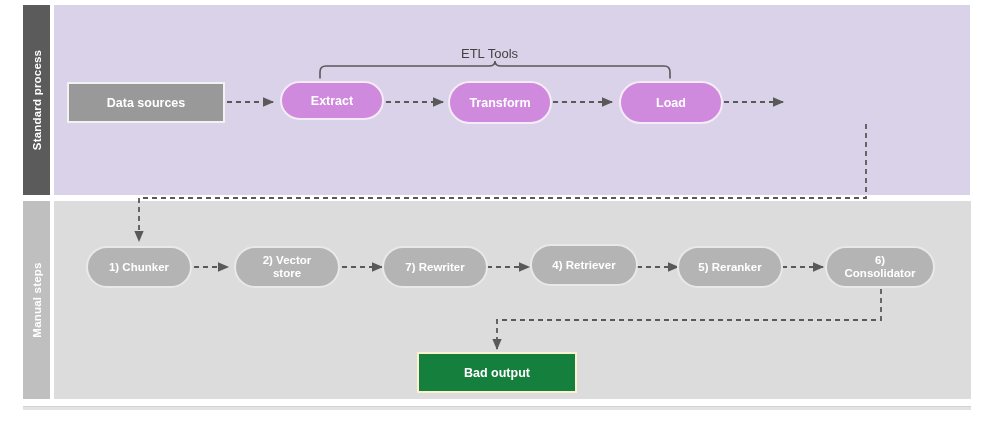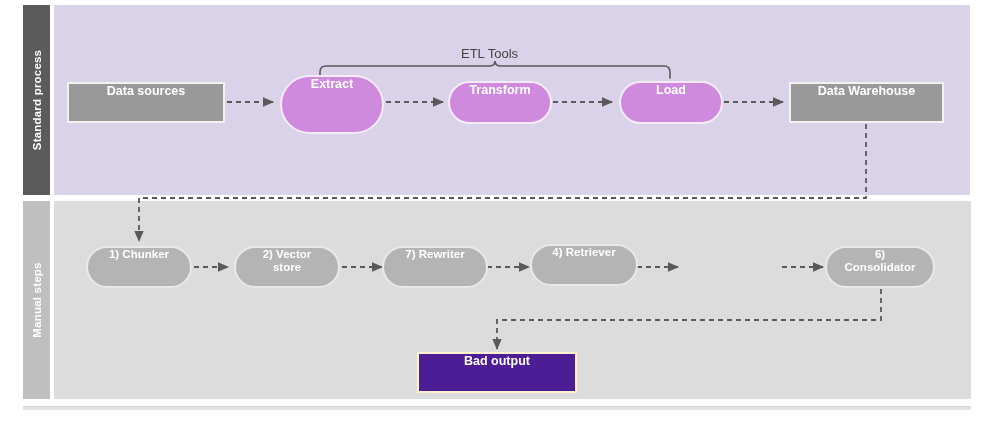--- a/index.html
+++ b/index.html
@@ -68,21 +68,21 @@
     width: 948px;
     height: 3px;
     background: #e3e3e3;
     border-top: 1px solid #d2d2d2;
   }
 
   
   .node {
     position: absolute;
     display: flex;
-    align-items: flex-start;
+    align-items: center;
     justify-content: center;
     text-align: center;
     color: #ffffff;
     font-weight: bold;
     box-sizing: border-box;
     line-height: 1.12;
   }
   .node-rect {
     background: #999999;
     border: 2px solid #f2f2f2;
@@ -94,21 +94,21 @@
     border-radius: 999px;
     font-size: 12.5px;
   }
   .node-pill-gray {
     background: #b4b4b4;
     border: 2px solid #e9e9e9;
     border-radius: 999px;
     font-size: 11.5px;
   }
   .node-warn {
-    background: #4c1d95;
+    background: #15803d;
     border: 2px solid #fdf2cf;
     font-size: 12.5px;
   }
 
   
   #wires {
     position: absolute;
     left: 0;
     top: 0;
     width: 1003px;
@@ -167,55 +167,55 @@
 
     <path fill="none" stroke="#595959" stroke-width="1.6" stroke-linecap="round" d="M320,78 L320,72 Q320,66 326,66 L489,66 Q495,66 495,61 Q495,66 501,66 L664,66 Q670,66 670,72 L670,78"></path>
   </svg>
 
   <div class="etl-label" style="left:461px; top:46px;">ETL Tools</div>
 
   <div class="node node-rect" style="left:67px; top:82px; width:158px; height:41px;">
     <span>Data sources</span>
   </div>
 
-  <div class="node node-pill-purple" style="left:280px; top:75px; width:104px; height:59px;">
+  <div class="node node-pill-purple" style="left:280px; top:81px; width:104px; height:39px;">
     <span>Extract</span>
   </div>
 
   <div class="node node-pill-purple" style="left:448px; top:81px; width:104px; height:43px;">
     <span>Transform</span>
   </div>
 
   <div class="node node-pill-purple" style="left:619px; top:81px; width:104px; height:43px;">
     <span>Load</span>
   </div>
 
-  <div class="node node-rect" style="left:789px; top:82px; width:155px; height:41px;">
-    <span>Data Warehouse</span>
-  </div>
 
   <div class="node node-pill-gray" style="left:86px; top:246px; width:106px; height:42px;">
     <span>1) Chunker</span>
   </div>
 
   <div class="node node-pill-gray" style="left:234px; top:246px; width:106px; height:42px;">
     <span>
       <span>2) Vector</span><br>
       <span>store</span>
     </span>
   </div>
 
   <div class="node node-pill-gray" style="left:382px; top:246px; width:106px; height:42px;">
     <span>7) Rewriter</span>
   </div>
 
   <div class="node node-pill-gray" style="left:530px; top:244px; width:108px; height:42px;">
     <span>4) Retriever</span>
   </div>
 
+  <div class="node node-pill-gray" style="left:677px; top:246px; width:106px; height:42px;">
+    <span>5) Reranker</span>
+  </div>
 
   <div class="node node-pill-gray" style="left:825px; top:246px; width:110px; height:42px;">
     <span>
       <span>6)</span><br>
       <span>Consolidator</span>
     </span>
   </div>
 
   <div class="node node-warn" style="left:417px; top:352px; width:160px; height:41px;">
     <span>Bad output</span>

